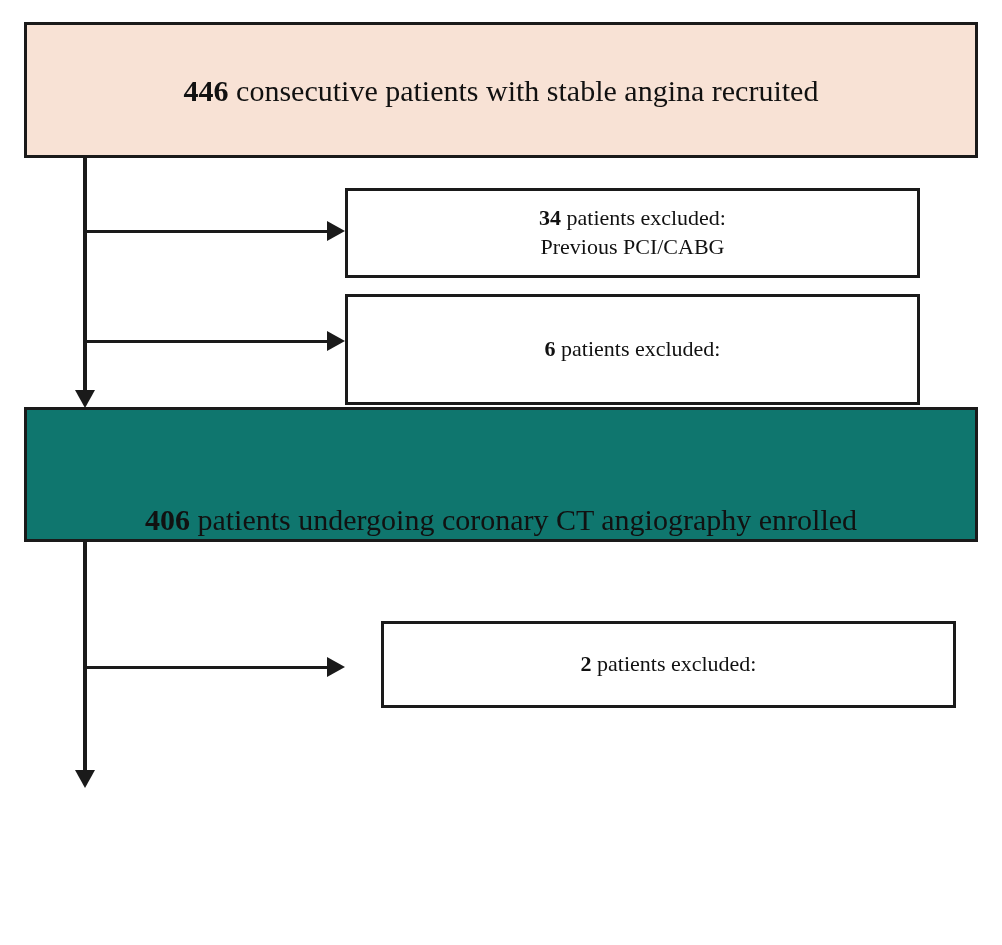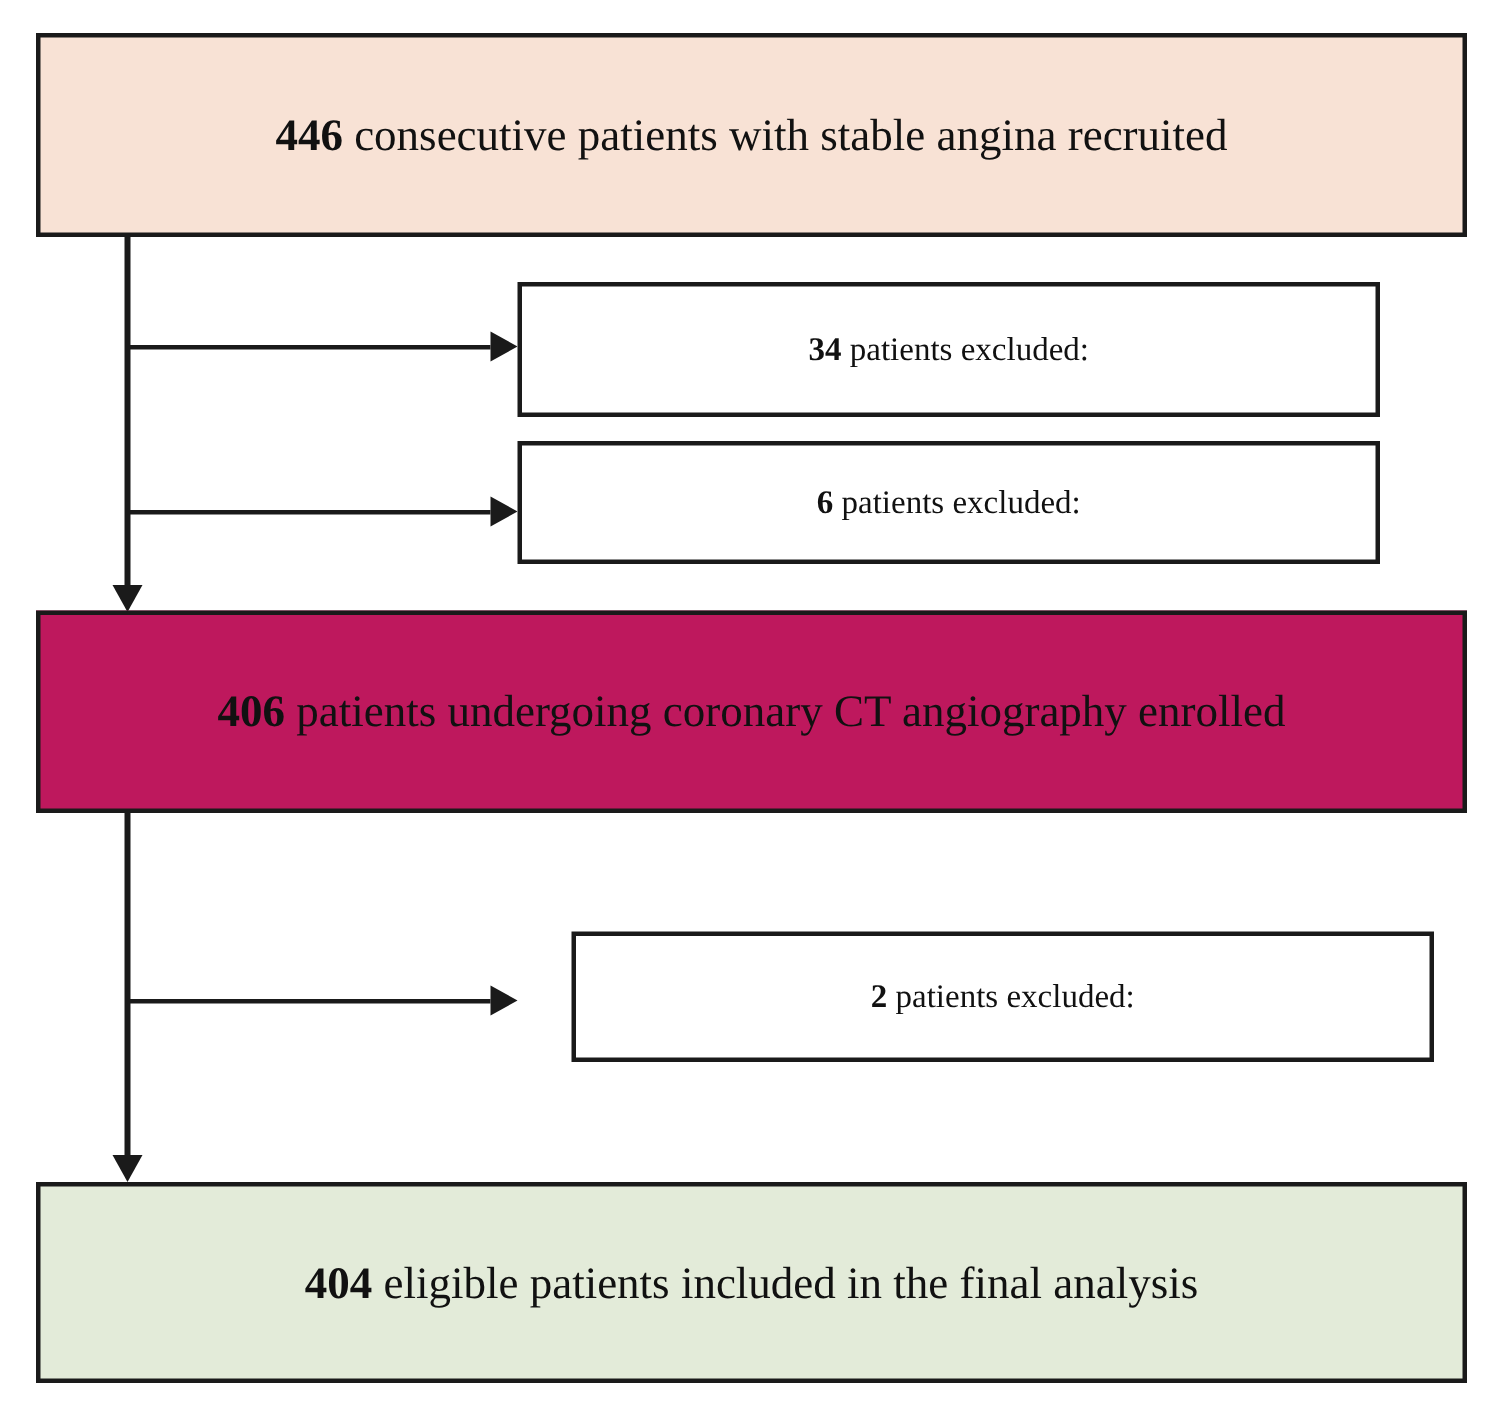--- a/index.html
+++ b/index.html
@@ -49,37 +49,38 @@
     font-size: 30px;
   }
   .node-recruited {
     top: 22px;
     height: 136px;
     background: #f8e2d5;
   }
   .node-enrolled {
     top: 407px;
     height: 135px;
-    background: #be185d;
+    background: #0f766e;
+    align-items: flex-end;
   }
   .node-final {
     top: 788px;
     height: 134px;
     background: #e3ebd9;
   }
 
   
   .node-exclusion {
     left: 345px;
     width: 575px;
     background: #ffffff;
     font-size: 22px;
   }
   .excl-1 { top: 188px; height: 90px; }
-  .excl-2 { top: 294px; height: 82px; }
+  .excl-2 { top: 294px; height: 111px; }
   .excl-3 { top: 621px; height: 87px; margin-left: 36px; }
 
   .node-exclusion .line2 { display: block; }
 
   
   .conn {
     position: absolute;
     background: #1a1a1a;
   }
   
@@ -141,20 +142,21 @@
   <div class="arrow-right ar-1"></div>
 
   <div class="conn branch branch-2"></div>
   <div class="arrow-right ar-2"></div>
 
   <div class="arrow-down ad-1"></div>
 
   <div class="node node-exclusion excl-1">
     <span class="txt">
       <span class="num">34</span><span> patients excluded:</span>
+      <span class="line2">Previous PCI/CABG</span>
     </span>
   </div>
 
   <div class="node node-exclusion excl-2">
     <span class="txt">
       <span class="num">6</span><span> patients excluded:</span>
     </span>
   </div>
 
   <div class="node node-primary node-enrolled">
@@ -169,19 +171,14 @@
   <div class="arrow-right ar-3"></div>
 
   <div class="arrow-down ad-2"></div>
 
   <div class="node node-exclusion excl-3">
     <span class="txt">
       <span class="num">2</span><span> patients excluded:</span>
     </span>
   </div>
 
-  <div class="node node-primary node-final">
-    <span class="txt">
-      <span class="num">404</span><span> eligible patients included in the final analysis</span>
-    </span>
-  </div>
 
 </div>
 
 </body></html>

